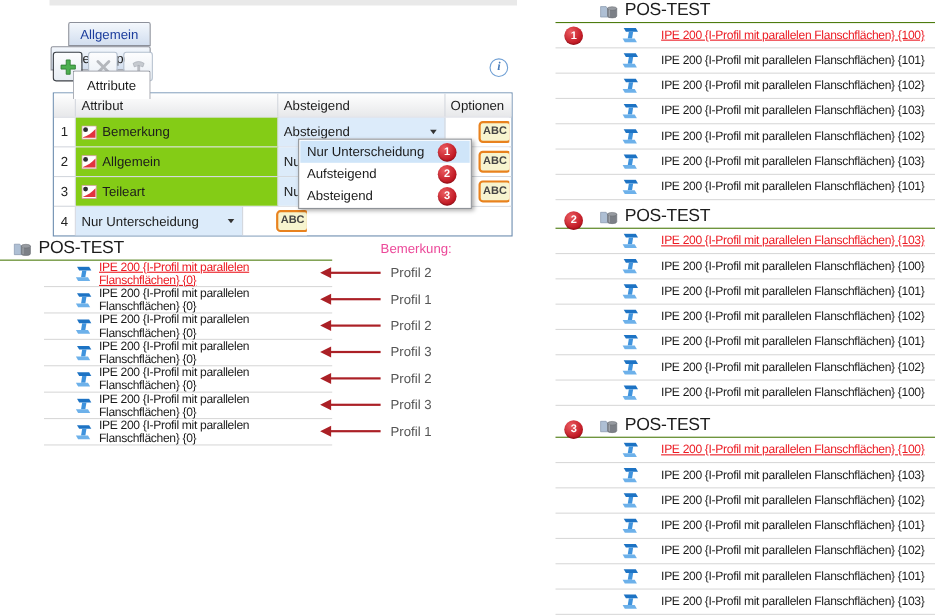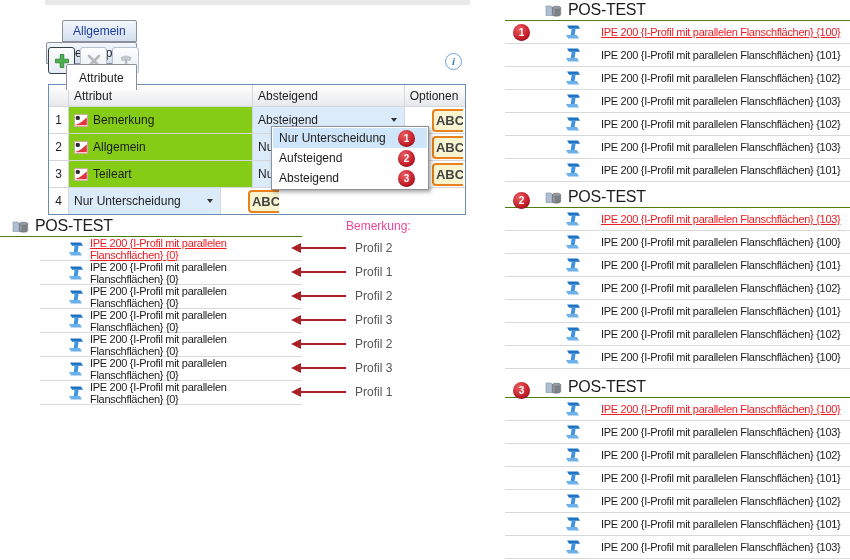--- a/index.html
+++ b/index.html
@@ -34,21 +34,21 @@
         box-sizing:border-box;overflow:hidden;white-space:nowrap;}
   .cell:last-child{border-right:none;}
   .c-num{width:20px;justify-content:center;padding:0;color:#222;flex:none;}
   .c-attr{width:184px;gap:5px;flex:none;background:#84cc16;}
   .c-sort{width:152px;flex:none;background:#dcebfa;position:relative;}
   .c-opt{width:58px;flex:none;justify-content:center;background:#fff;}
   .g-head .c-attr,.g-head .c-sort,.g-head .c-opt{background:transparent;}
   .dd-arrow{position:absolute;right:7px;top:11px;width:0;height:0;border-top:4px solid #333;
             border-left:3.5px solid transparent;border-right:3.5px solid transparent;}
   .abc{border:2px solid #e8821e;border-radius:4px;background:#f7f4cf;
-       font-weight:bold;font-size:13px;line-height:1;color:#444;padding:3px 2px;margin-left:32px;}
+       font-weight:bold;font-size:10px;line-height:1;color:#444;padding:3px 2px;margin-left:32px;}
 
   
   .popup{position:absolute;left:226px;top:126px;width:154px;background:#fff;
          border:1px solid #8f9398;box-shadow:2px 2px 4px rgba(0,0,0,.35);z-index:5;padding:1px;}
   .popup-item{height:20px;display:flex;align-items:center;padding-left:6px;
               position:relative;font-size:12px;}
   .popup-item.selected{background:#cfe5f9;}
   .popup-item .badge{position:absolute;right:12px;}
 
   .badge{width:17px;height:17px;border-radius:50%;flex:none;

